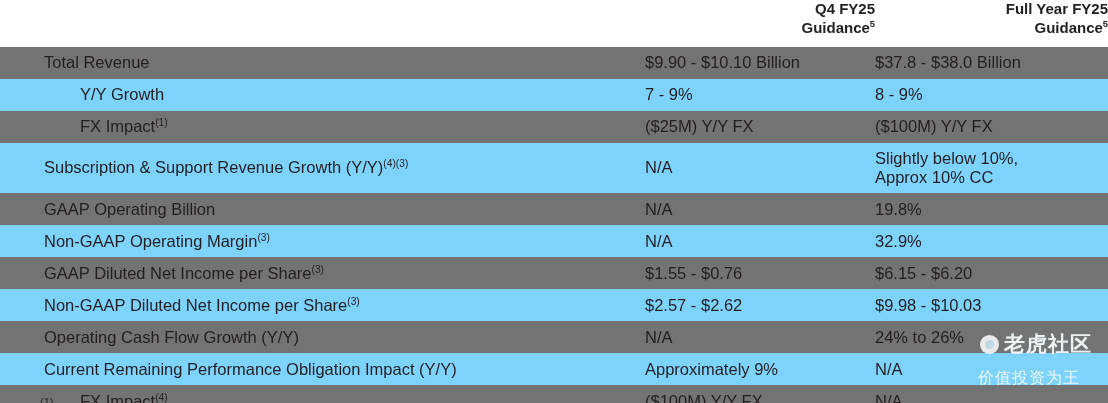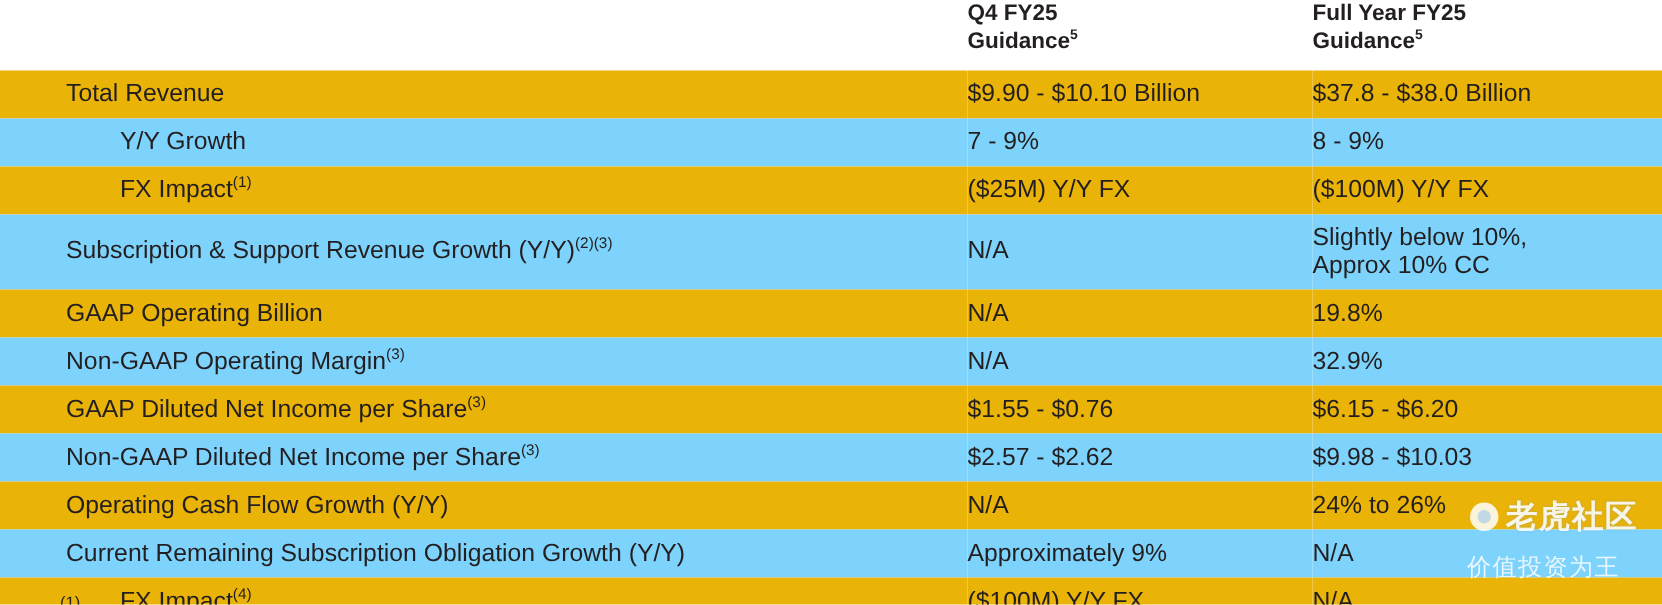--- a/index.html
+++ b/index.html
@@ -25,30 +25,30 @@
     width: 1108px;
     table-layout: fixed;
   }
   table.guidance col.c-label { width: 645px; }
   table.guidance col.c-q4 { width: 230px; }
   table.guidance col.c-fy { width: 233px; }
 
   thead th {
     font-size: 15px;
     font-weight: bold;
-    text-align: left;
+    text-align: right;
     vertical-align: bottom;
     padding: 0 0 9px 0;
     line-height: 1.25;
     color: #231f20;
     background: #ffffff;
   }
   thead th.blank { background: #ffffff; }
 
-  tbody tr.band-blue td { background: #eab308; }
+  tbody tr.band-blue td { background: #737373; }
   tbody tr.band-white td { background: #7dd3fc; }
 
   tbody td {
     font-size: 16.5px;
     line-height: 1.2;
     vertical-align: middle;
     color: #231f20;
     padding: 6px 0;
     height: 20px;
   }
@@ -160,21 +160,21 @@
         <td class="val">8 - 9%</td>
       </tr>
 
       <tr class="band-blue">
         <td class="label indent"><span>FX Impact</span><sup>(1)</sup></td>
         <td class="val">($25M) Y/Y FX</td>
         <td class="val">($100M) Y/Y FX</td>
       </tr>
 
       <tr class="band-white">
-        <td class="label"><span>Subscription &amp; Support Revenue Growth (Y/Y)</span><sup>(2)(3)</sup></td>
+        <td class="label"><span>Subscription &amp; Support Revenue Growth (Y/Y)</span><sup>(4)(3)</sup></td>
         <td class="val">N/A</td>
         <td class="val">
           <span class="two-line">Slightly below 10%,</span>
           <span class="two-line">Approx 10% CC</span>
         </td>
       </tr>
 
       <tr class="band-blue">
         <td class="label"><span>GAAP Operating Billion</span><sup></sup></td>
         <td class="val">N/A</td>
@@ -199,21 +199,21 @@
         <td class="val">$9.98 - $10.03</td>
       </tr>
 
       <tr class="band-blue">
         <td class="label"><span>Operating Cash Flow Growth (Y/Y)</span><sup></sup></td>
         <td class="val">N/A</td>
         <td class="val">24% to 26%</td>
       </tr>
 
       <tr class="band-white">
-        <td class="label"><span>Current Remaining Subscription Obligation Growth (Y/Y)</span><sup></sup></td>
+        <td class="label"><span>Current Remaining Performance Obligation Impact (Y/Y)</span><sup></sup></td>
         <td class="val">Approximately 9%</td>
         <td class="val">N/A</td>
       </tr>
 
       <tr class="band-blue">
         <td class="label indent"><span>FX Impact</span><sup>(4)</sup></td>
         <td class="val">($100M) Y/Y FX</td>
         <td class="val">N/A</td>
       </tr>
 

